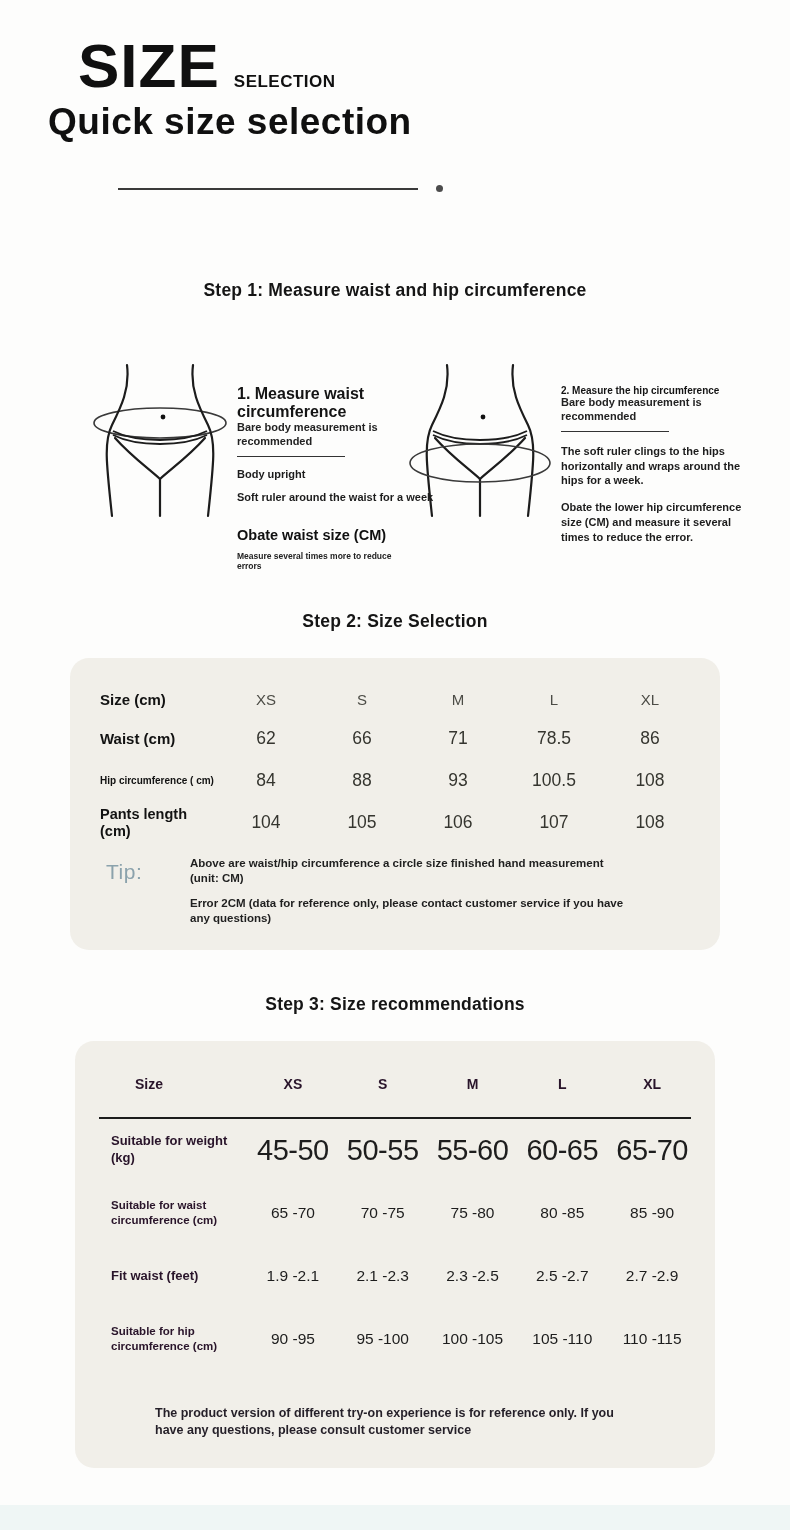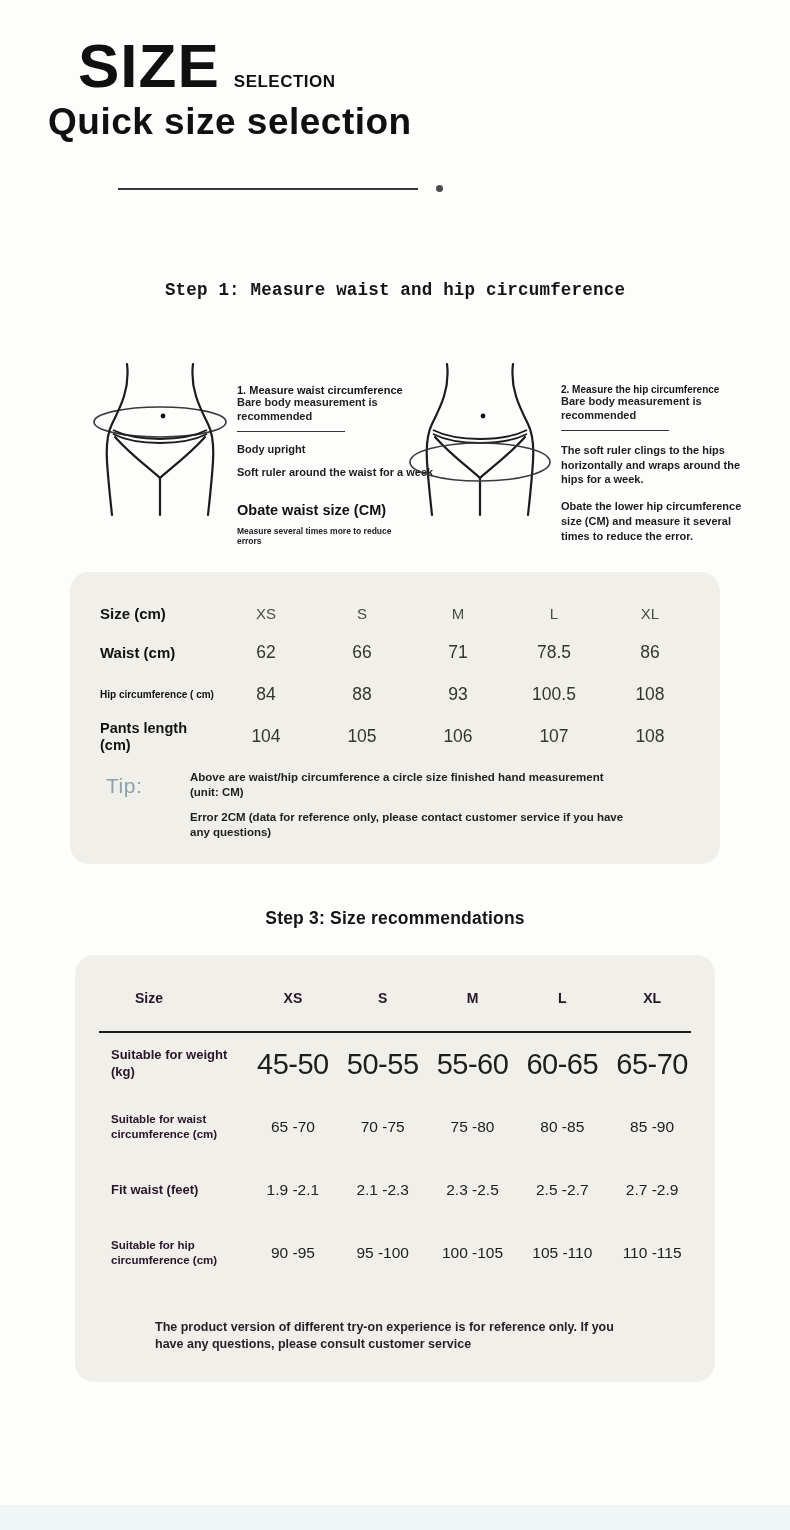--- a/index.html
+++ b/index.html
@@ -19,32 +19,32 @@
   .title-big { font-size: 62px; font-weight: bold; letter-spacing: 1px; color: #101010; line-height: 1.02; }
   .title-small { font-size: 17px; font-weight: bold; margin-left: 14px; color: #101010; letter-spacing: .5px; }
   .subtitle { font-size: 37px; font-weight: bold; color: #101010; margin-top: 4px; letter-spacing: .5px; }
 
   .divider-row { display: flex; align-items: center; margin: 42px 0 0 70px; }
   .divider-line { width: 300px; border-top: 2px solid #3a3a3a; }
   .divider-dot { width: 7px; height: 7px; background: #4c4c4c; border-radius: 50%; margin-left: 18px; }
 
   
   .step-heading { text-align: center; font-size: 17.5px; font-weight: bold; color: #151515; letter-spacing: .2px; }
-  .step-heading.s1 { margin-top: 88px; font-family: Liberation Mono, monospace; }
+  .step-heading.s1 { margin-top: 88px; }
   .step-heading.s2 { margin-top: 40px; }
   .step-heading.s3 { margin-top: 44px; }
 
   
   .measure-row { display: flex; margin: 62px 0 0 85px; }
   .figure { width: 150px; height: 155px; flex: none; }
   .figure svg { width: 100%; height: 100%; }
   .measure-text { flex: none; padding-top: 22px; }
   .measure-text.left  { width: 168px; margin-left: 2px; }
   .measure-text.right { width: 186px; margin-left: 6px; }
-  .mt-title { font-size: 11px; font-weight: bold; color: #141414; }
+  .mt-title { font-size: 16px; font-weight: bold; color: #141414; }
   .mt-title.sm { font-size: 10px; }
   .mt-sub { font-size: 11px; font-weight: bold; color: #222; line-height: 1.25; }
   .mt-underline { width: 108px; border-top: 1.5px solid #333; margin: 7px 0 10px; }
   .mt-line { font-size: 11px; font-weight: bold; color: #1c1c1c; margin-top: 11px; white-space: nowrap; }
   .mt-result { font-size: 14.5px; font-weight: bold; color: #101010; margin-top: 24px; }
   .mt-note { font-size: 8.5px; font-weight: bold; color: #222; margin-top: 8px; }
   .mt-para { font-size: 11px; font-weight: bold; color: #1c1c1c; line-height: 1.35; margin-top: 12px; }
   .mt-para.first { }
 
   
@@ -145,20 +145,21 @@
     <div class="measure-text right">
       <div class="mt-title sm">2. Measure the hip circumference</div>
       <div class="mt-sub">Bare body measurement is recommended</div>
       <div class="mt-underline"></div>
       <div class="mt-para first">The soft ruler clings to the hips horizontally and wraps around the hips for a week.</div>
       <div class="mt-para">Obate the lower hip circumference size (CM) and measure it several times to reduce the error.</div>
     </div>
 
   </section>
 
+  <h2 class="step-heading s2">Step 2: Size Selection</h2>
 
   <section class="card step2">
     <div class="s2-row first">
       <div class="s2-label">Size (cm)</div>
       <div class="s2-size">XS</div>
       <div class="s2-size">S</div>
       <div class="s2-size">M</div>
       <div class="s2-size">L</div>
       <div class="s2-size">XL</div>
     </div>

